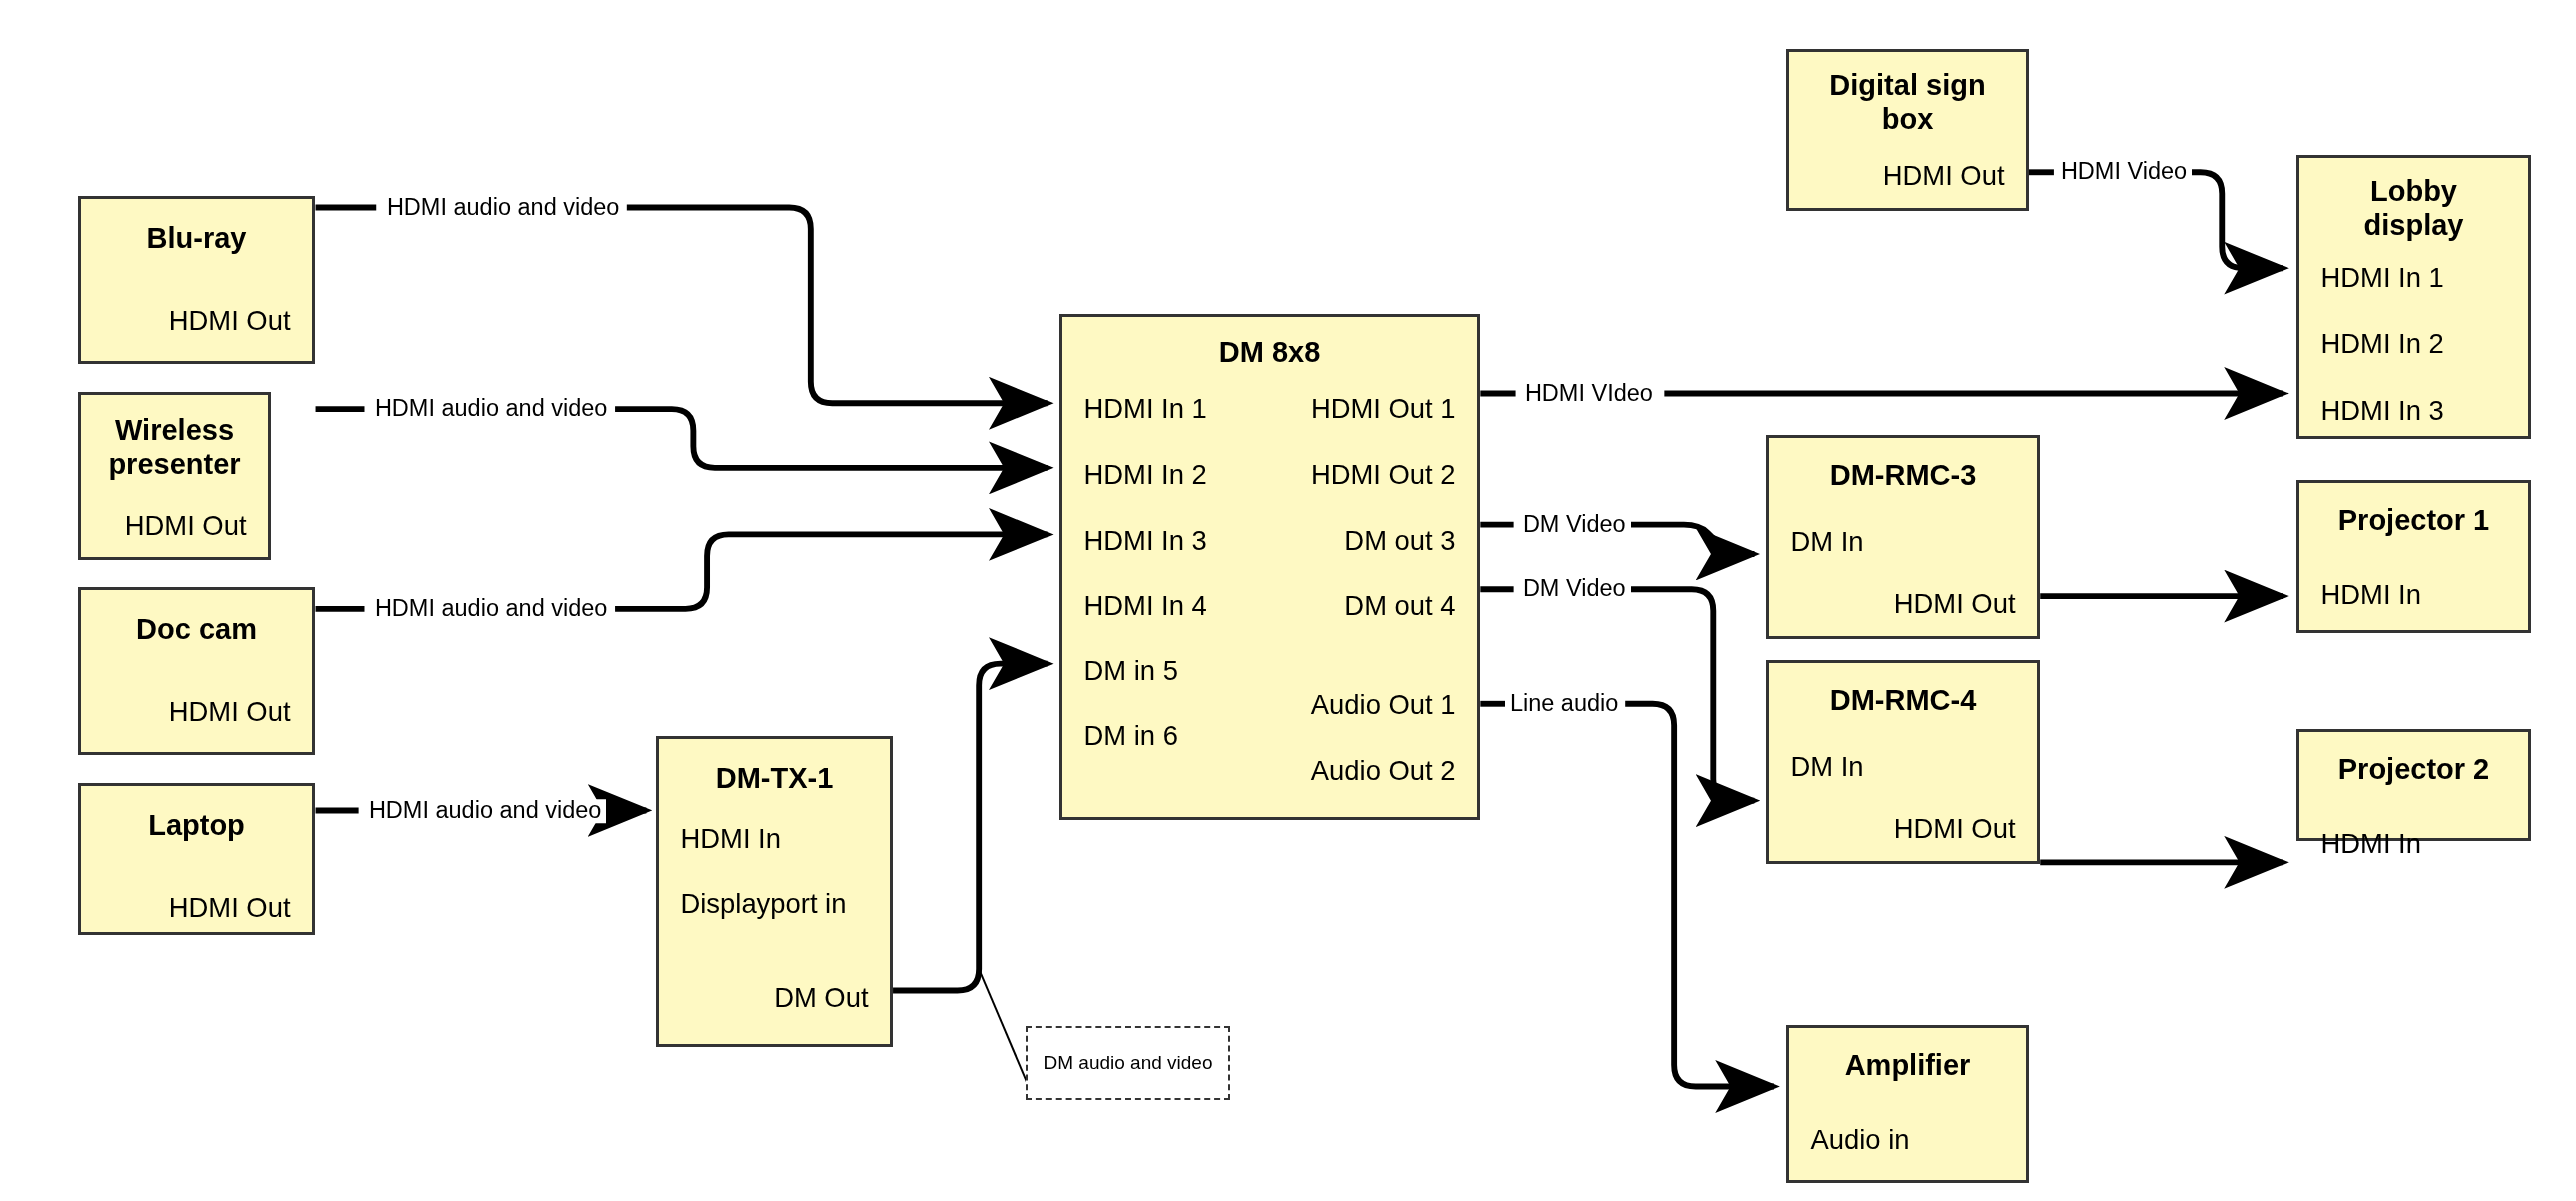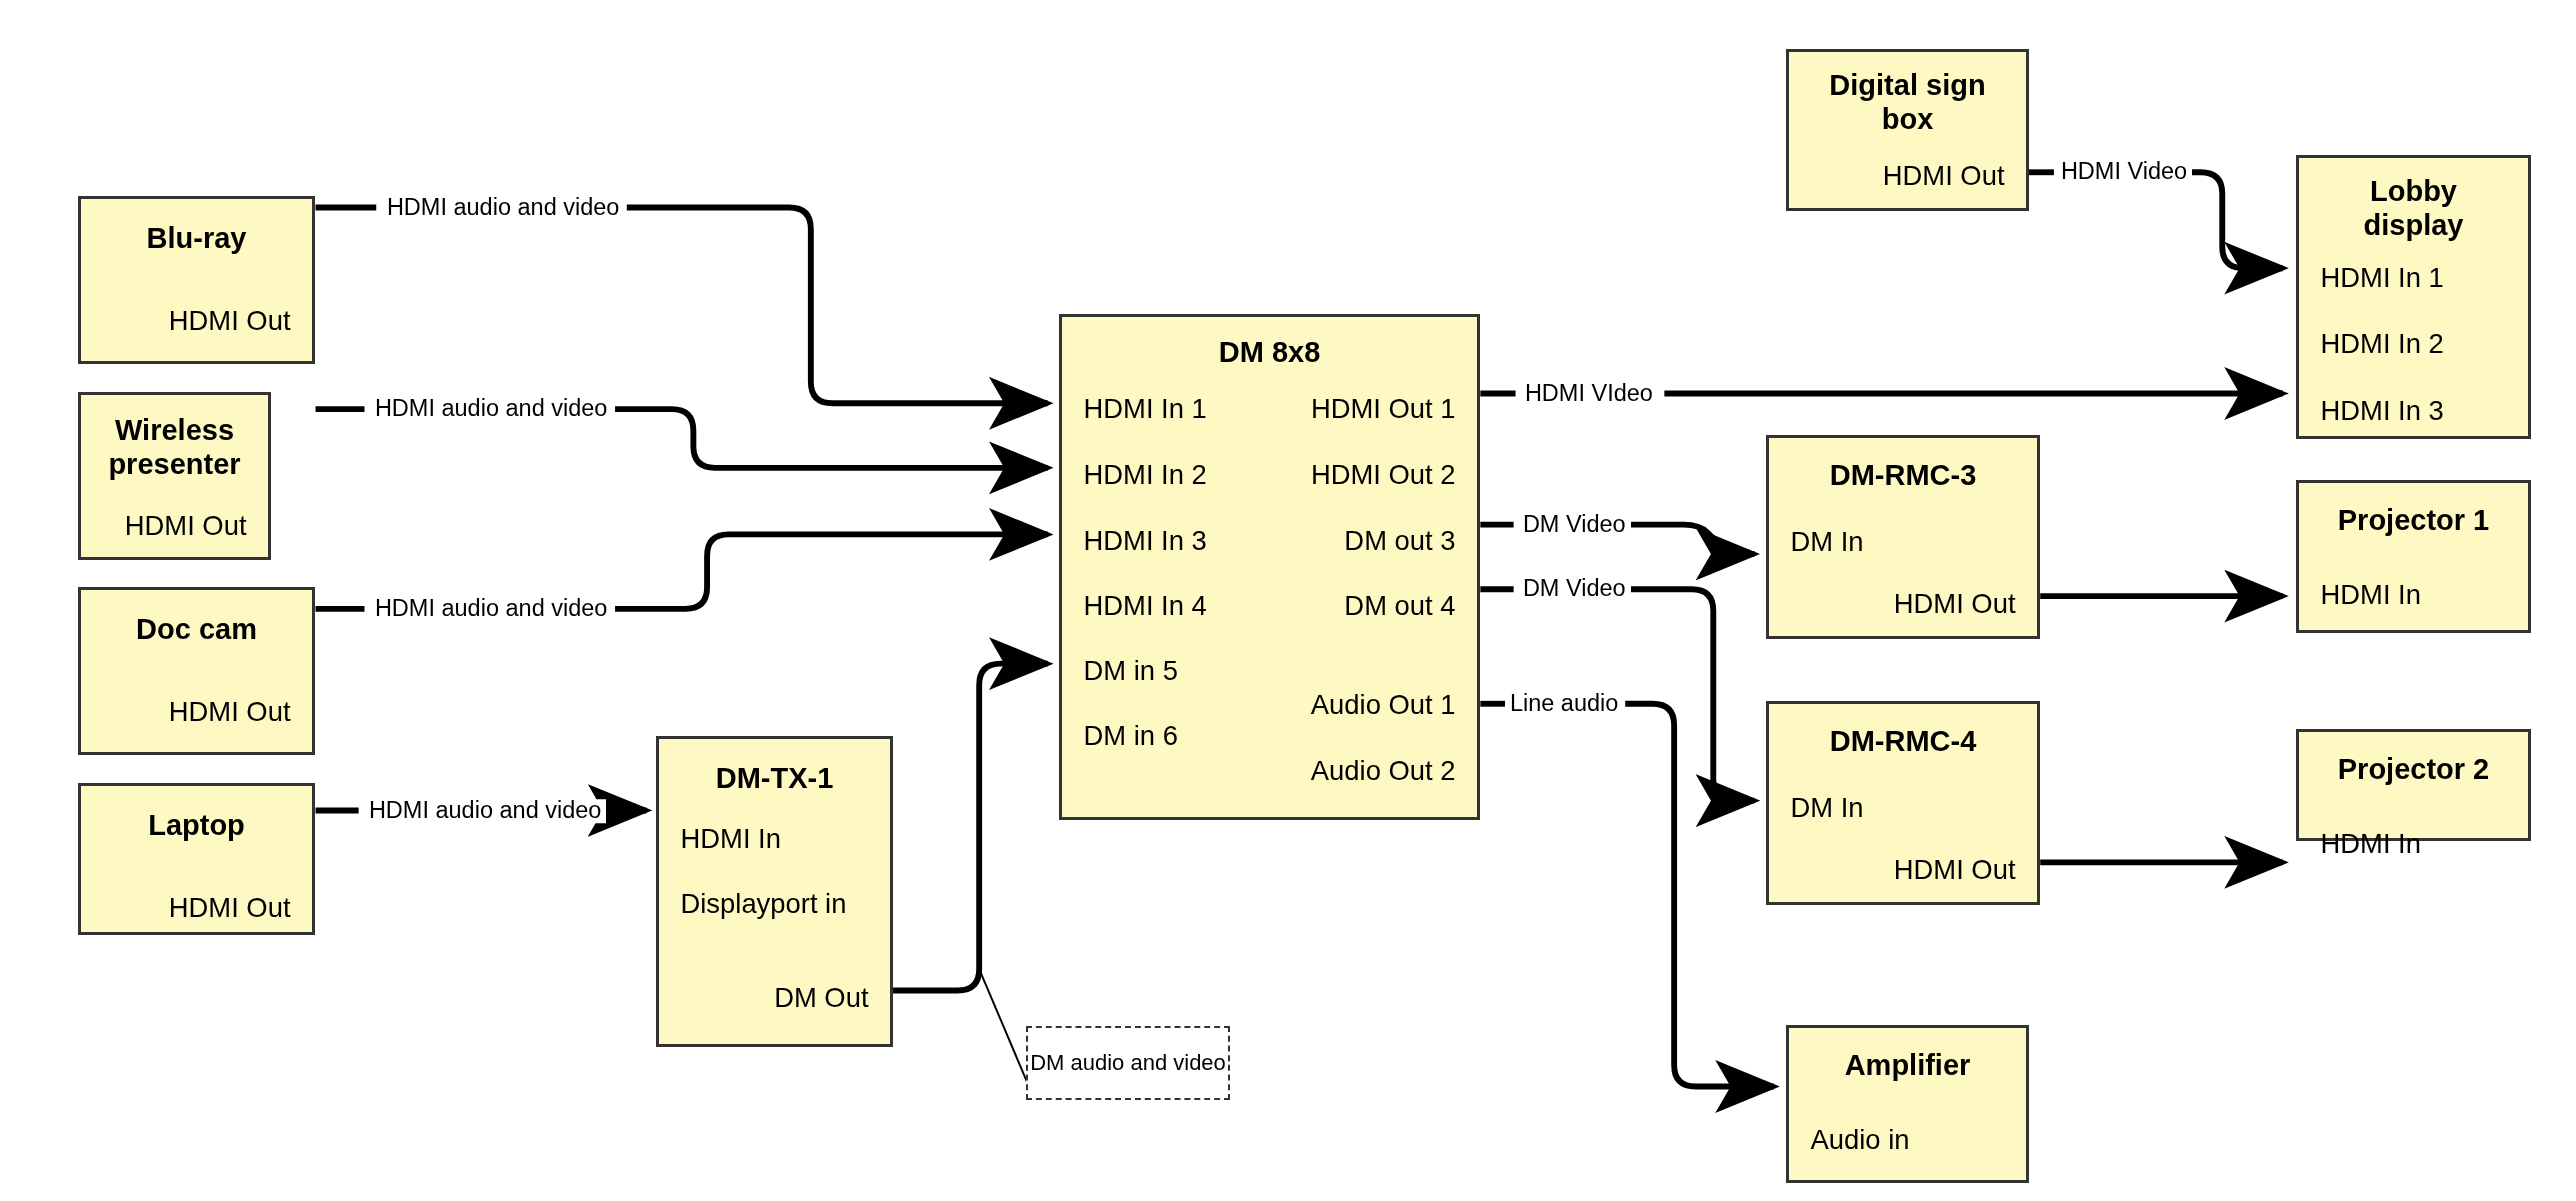--- a/index.html
+++ b/index.html
@@ -54,21 +54,21 @@
     background: #ffffff;
     padding: 0 4.9px;
     line-height: 1;
     transform: translateY(-50%);
   }
   .note {
     position: absolute;
     box-sizing: border-box;
     border: 2px dashed #333333;
     background: #ffffff;
-    font-size: 22px;
+    font-size: 19px;
     color: #000000;
     text-align: center;
     display: flex;
     align-items: center;
     justify-content: center;
     line-height: 1.2;
   }
 </style>
 </head>
 <body>
@@ -178,21 +178,21 @@
     <div class="port left" style="top:172px;">HDMI In 2</div>
     <div class="port left" style="top:239px;">HDMI In 3</div>
   </div>
 
   <div class="node" style="left:1766px;top:435px;width:274px;height:204px;">
     <div class="node-title" style="top:19.6px;">DM-RMC-3</div>
     <div class="port left" style="top:90px;">DM In</div>
     <div class="port right" style="top:152px;">HDMI Out</div>
   </div>
 
-  <div class="node" style="left:1766px;top:701px;width:274px;height:204px;">
+  <div class="node" style="left:1766px;top:660px;width:274px;height:204px;">
     <div class="node-title" style="top:19.6px;">DM-RMC-4</div>
     <div class="port left" style="top:90px;">DM In</div>
     <div class="port right" style="top:152px;">HDMI Out</div>
   </div>
 
   <div class="node" style="left:2296px;top:480px;width:235px;height:153px;">
     <div class="node-title" style="top:19.6px;">Projector 1</div>
     <div class="port left" style="top:98px;">HDMI In</div>
   </div>
 

